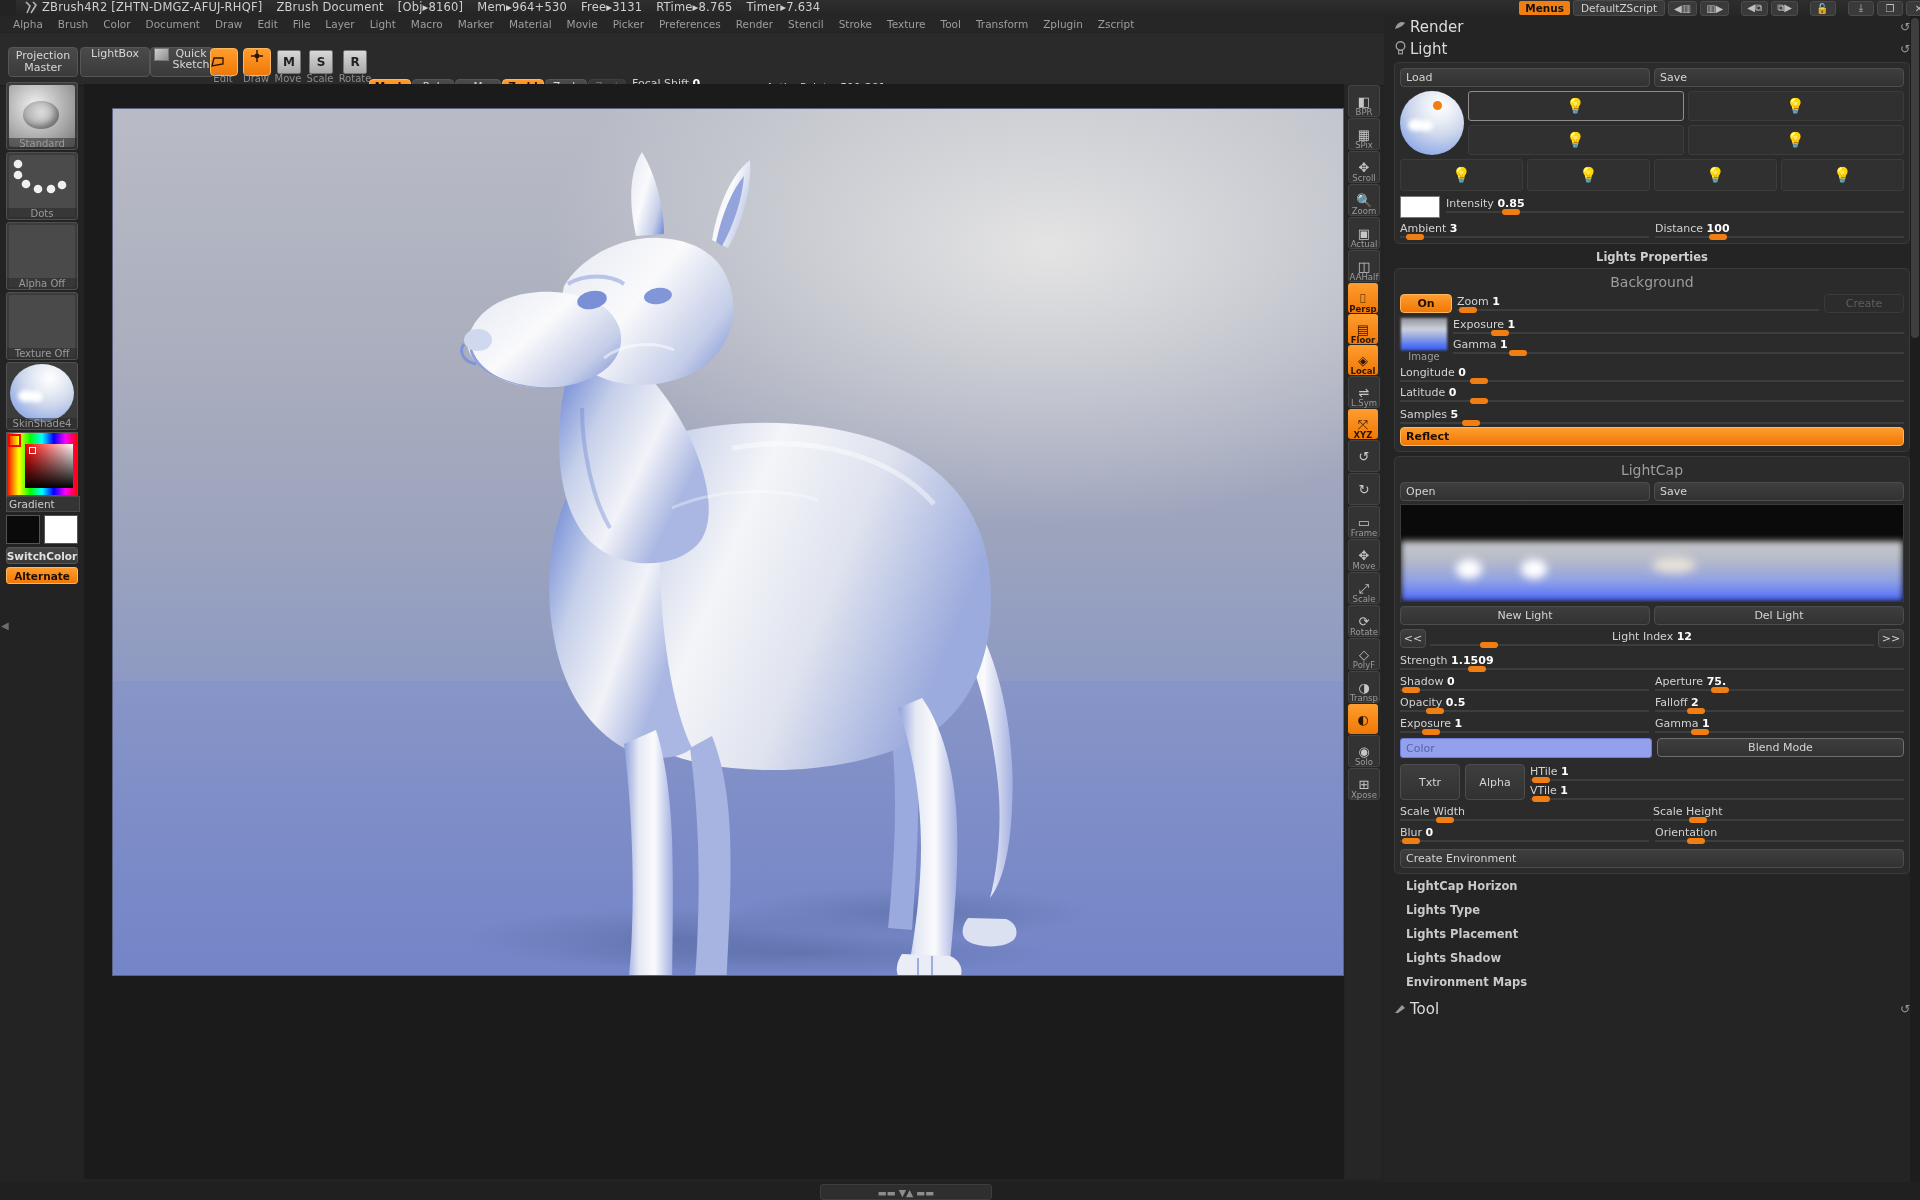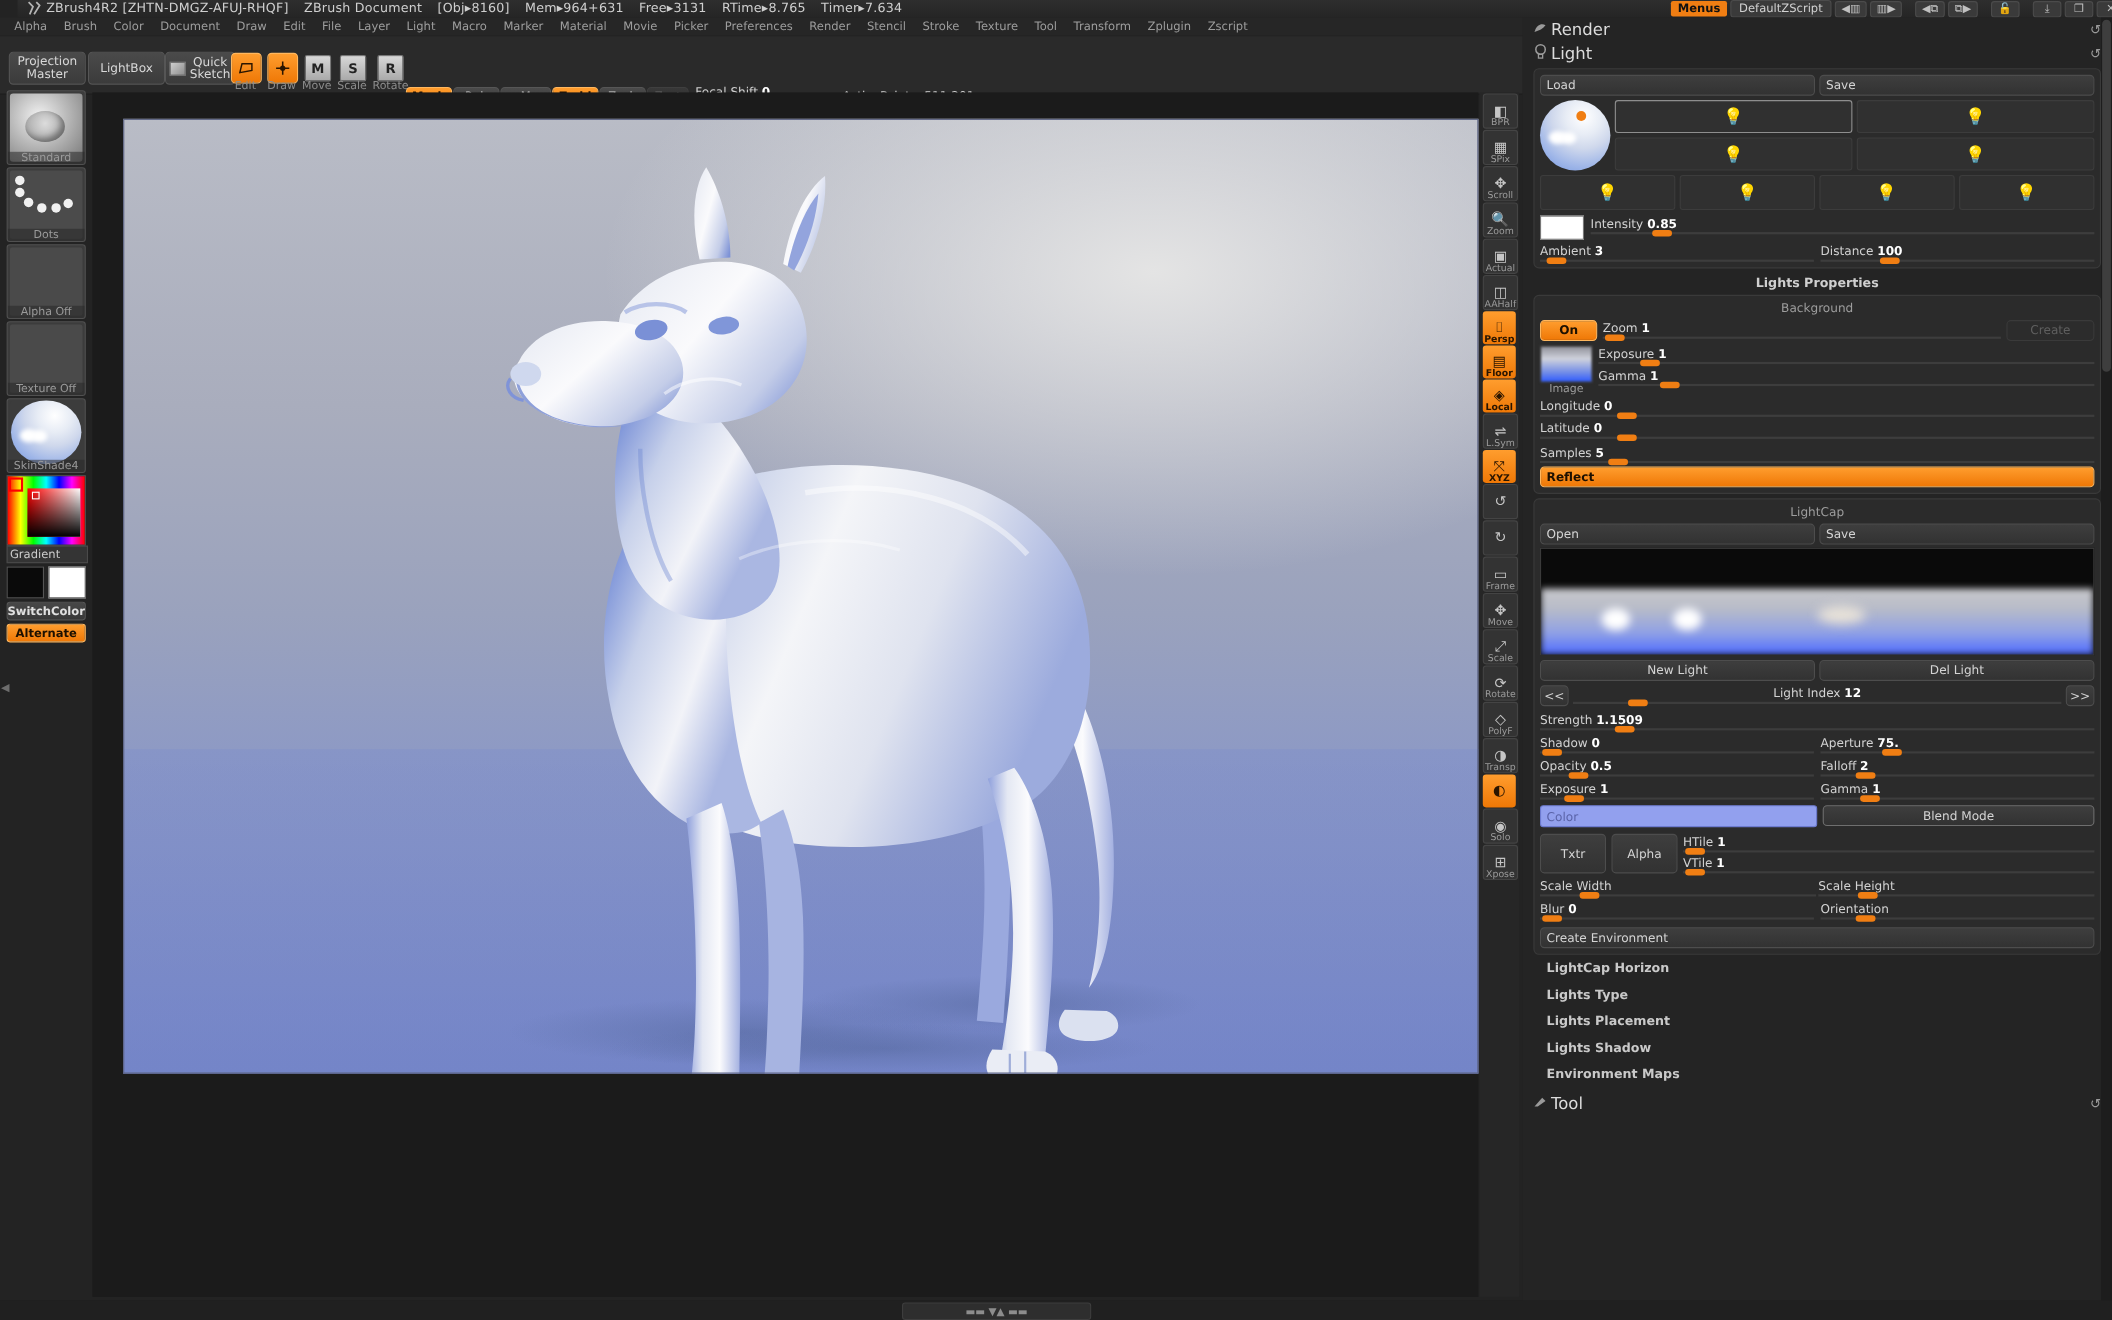--- a/index.html
+++ b/index.html
@@ -27,21 +27,21 @@
   
   .menubar{position:absolute;left:0;top:16px;width:1920px;height:16px;
            background:#262626;display:flex;align-items:center;padding-left:6px;}
   .menu-item{font-size:10.5px;color:#9d9d9d;padding:1px 7px;margin-right:1px;border-radius:2px;}
 
   
   .toolbar{position:absolute;left:0;top:33px;width:1920px;height:52px;background:#2a2a2a;
            border-bottom:1px solid #1c1c1c;}
   .tb-el{position:absolute;}
   .btn{background:linear-gradient(#4a4a4a,#3b3b3b);border:1px solid #565656;border-radius:4px;
-       color:#d8d8d8;display:flex;align-items:center;justify-content:center;text-align:center;
+       color:#d8d8d8;display:flex;justify-content:center;text-align:center;
        font-size:11px;line-height:12px;}
   .btn.sm{font-size:10.5px;}
   .btn.on{background:linear-gradient(#ff9d2e,#ef7806);border-color:#ffb75e;color:#201000;font-weight:bold;}
   .btn.dim{color:#6a6a6a;background:linear-gradient(#383838,#2f2f2f);border-color:#3f3f3f;}
   .icon-btn{width:22px;height:22px;background:linear-gradient(#d8d8d8,#a9a9a9);
             border:1px solid #777;border-radius:2px;color:#222;font-weight:bold;font-size:12px;
             display:flex;align-items:center;justify-content:center;}
   .sub-label{position:absolute;font-size:10px;color:#8d8d8d;text-align:center;width:100%;}
   .slider-lbl{font-size:11px;color:#cfcfcf;white-space:nowrap;}
   .slider-lbl b{color:#fff;font-weight:bold;}
@@ -101,21 +101,21 @@
   .ritem.act .rlbl{color:#2a1500;font-weight:bold;}
   .ritem.box{background:#333;border:1px solid #444;}
 
   
   .rpanel{position:absolute;left:1384px;top:16px;width:536px;height:1184px;background:#242424;}
   .pal-head{display:flex;align-items:center;height:22px;padding-left:6px;position:relative;}
   .pal-head .pi{width:20px;font-size:13px;color:#b0b0b0;text-align:center;}
   .pal-head .pt{font-size:15px;color:#dcdcdc;}
   .pal-head .rst{position:absolute;right:10px;font-size:12px;color:#9a9a9a;}
   .group{margin:4px 10px 0 10px;background:#2b2b2b;border:1px solid #3a3a3a;border-radius:5px;padding:5px;}
-  .grp-title{text-align:center;font-size:11px;color:#9d9d9d;margin-bottom:4px;}
+  .grp-title{text-align:center;font-size:14px;color:#9d9d9d;margin-bottom:4px;}
   .sec-title{text-align:center;font-size:11.5px;color:#cfcfcf;font-weight:bold;margin:6px 0 2px;}
   .pbtn{background:linear-gradient(#3e3e3e,#323232);border:1px solid #4d4d4d;border-radius:4px;
         color:#d4d4d4;font-size:11px;height:17px;display:flex;align-items:center;padding-left:5px;}
   .pbtn.ctr{justify-content:center;padding-left:0;}
   .pbtn.on{background:linear-gradient(#ff9d2e,#ef7806);border-color:#ffb75e;color:#1d1000;font-weight:bold;}
   .pbtn.dis{color:#5f5f5f;background:#2c2c2c;border-color:#3a3a3a;}
   .lcell{background:#303030;border:1px solid #3c3c3c;border-radius:3px;
          display:flex;align-items:center;justify-content:center;}
   .lcell.sel{border-color:#8e8e8e;}
   .bulb{font-size:15px;color:#9a9a9a;}
@@ -159,21 +159,21 @@
   <div class="titlebar">
     <div class="zlogo">
       <svg width="14" height="13" viewBox="0 0 14 13">
           <path d="M2 1 L6 5 L3 12 M9 1 L12 4 L7 12" stroke="#b4b4b4" stroke-width="1.6" fill="none"></path>
         </svg>
     </div>
     <div class="title-txt" style="display:flex;">
       <span class="title-seg">ZBrush4R2 [ZHTN-DMGZ-AFUJ-RHQF]</span>
       <span class="title-seg">ZBrush Document</span>
       <span class="title-seg">[Obj▸8160]</span>
-      <span class="title-seg">Mem▸964+631</span>
+      <span class="title-seg">Mem▸964+530</span>
       <span class="title-seg">Free▸3131</span>
       <span class="title-seg">RTime▸8.765</span>
       <span class="title-seg">Timer▸7.634</span>
     </div>
     <div class="tb-right">
       <span class="menus-btn">Menus</span>
       <span class="zscript-btn">DefaultZScript</span>
       <span class="mini-btn">◀▥</span>
       <span class="mini-btn">▥▶</span>
       <span style="width:6px"></span>

